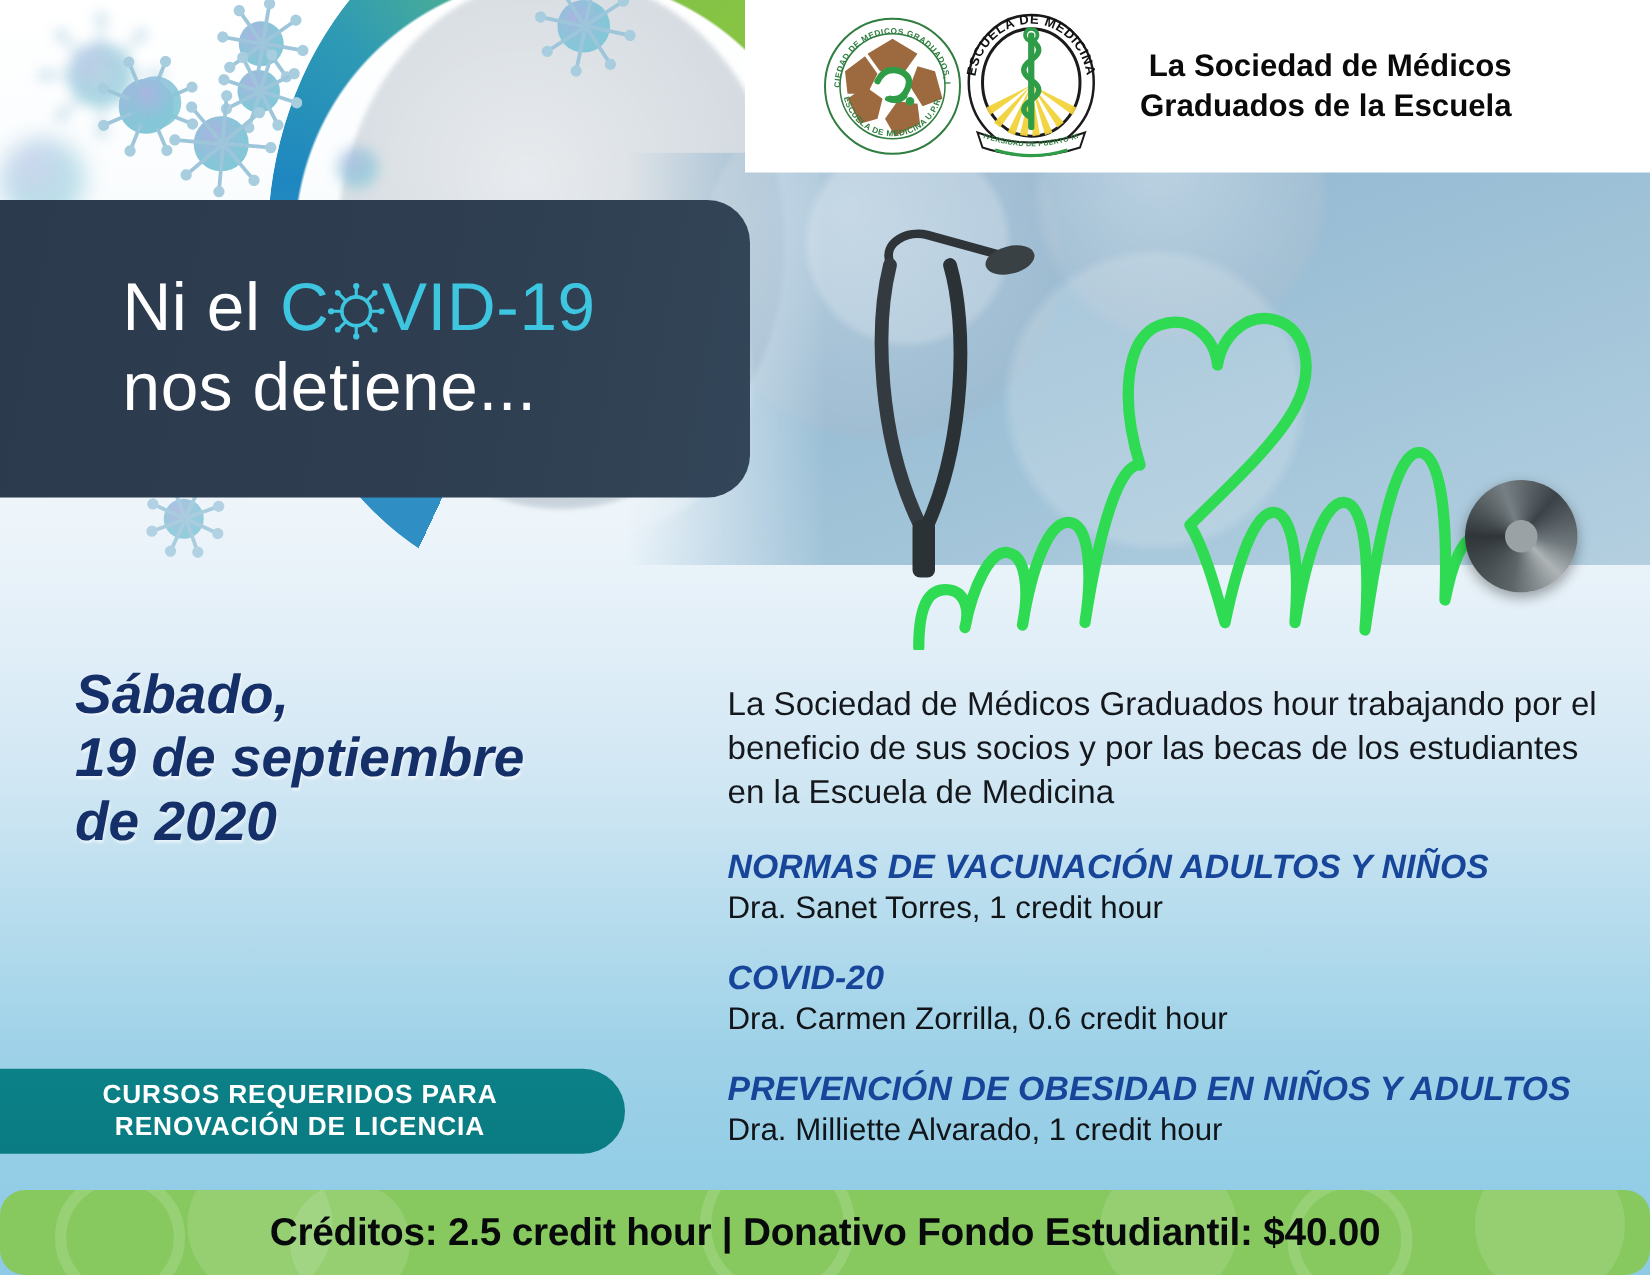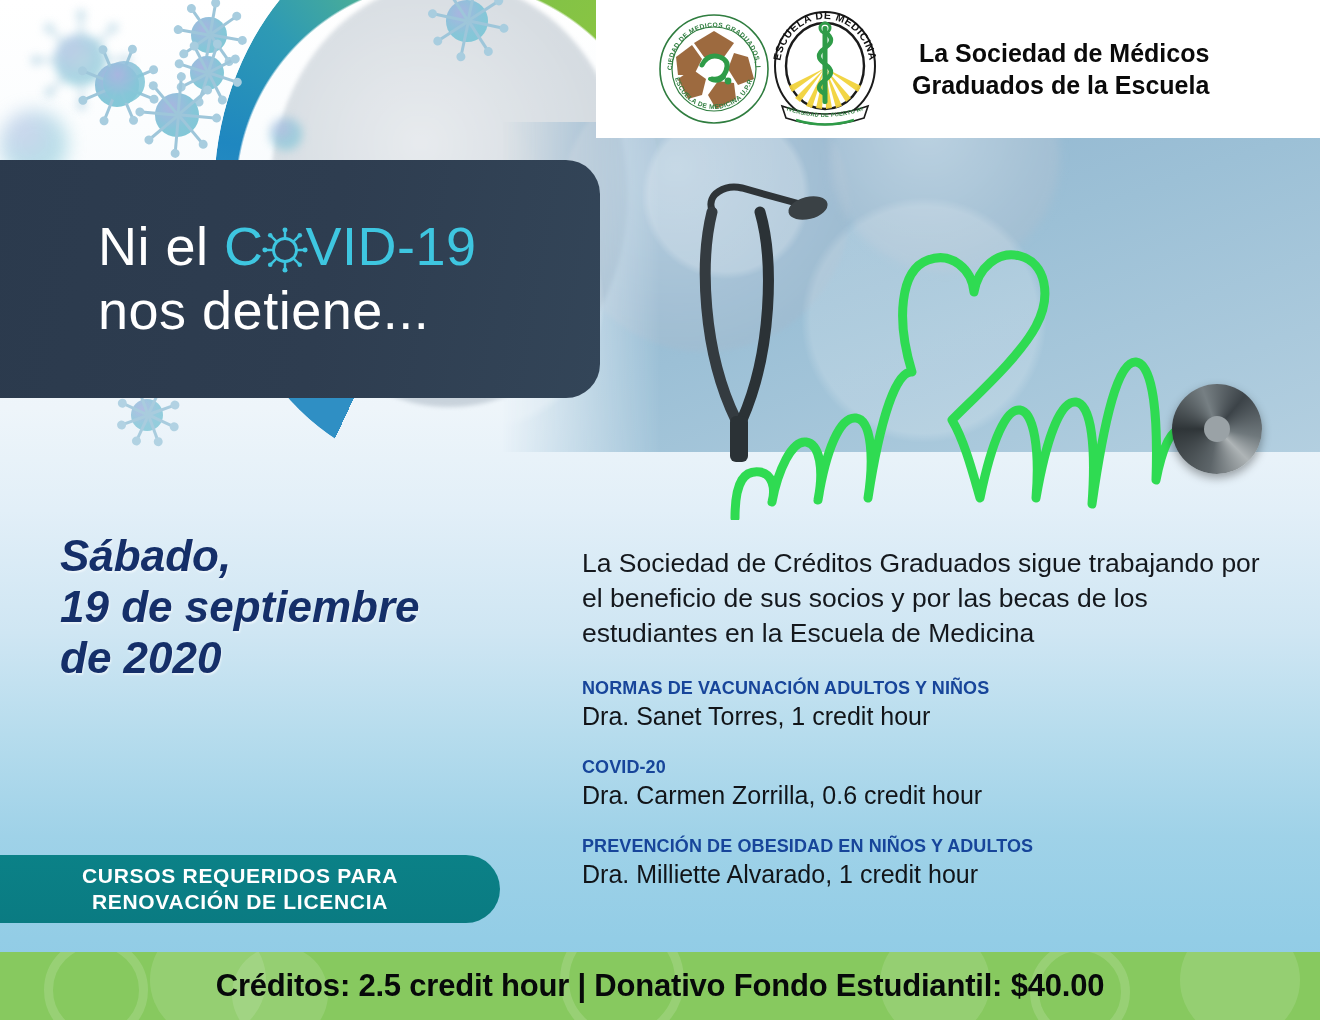--- a/index.html
+++ b/index.html
@@ -182,33 +182,34 @@
     font-size: 25px; font-weight: bold; line-height: 1.30;
   }
 
   
   .right-col { position: absolute; left: 582px; top: 546px; width: 700px; }
   .intro-text {
     color: #14181d; font-size: 26.5px; line-height: 1.33; font-weight: 400;
   }
   .course { margin-top: 26px; }
   .course-title {
-    color: #17459a; font-size: 18px; font-weight: bold; letter-spacing: .1px;
+    color: #17459a; font-size: 27px; font-weight: bold; letter-spacing: .1px; font-style: italic;
   }
   .course-speaker {
     color: #111418; font-size: 25px; font-weight: 500; margin-top: 3px;
   }
 
   
   .footer {
     position: absolute; left: 0; bottom: 0;
     width: 1320px; height: 68px;
     background: #87c95f;
     display: flex; align-items: center; justify-content: center;
     overflow: hidden;
+    border-radius: 20px;
   }
   .footer .ring {
     position: absolute; border-radius: 50%;
     border: 9px solid rgba(255,255,255,.14);
   }
   .footer .disc {
     position: absolute; border-radius: 50%;
     background: rgba(255,255,255,.12);
   }
   .footer-text {
@@ -455,21 +456,21 @@
     <div class="date-line">de 2020</div>
   </div>
 
 
   <div class="teal-banner">
     <div class="teal-line">CURSOS REQUERIDOS PARA</div>
     <div class="teal-line">RENOVACIÓN DE LICENCIA</div>
   </div>
 
   <div class="right-col">
-    <div class="intro-text">La Sociedad de Créditos Graduados sigue trabajando por el beneficio de sus socios y por las becas de los estudiantes en la Escuela de Medicina</div>
+    <div class="intro-text">La Sociedad de Médicos Graduados hour trabajando por el beneficio de sus socios y por las becas de los estudiantes en la Escuela de Medicina</div>
 
     <div class="course">
       <div class="course-title">NORMAS DE VACUNACIÓN ADULTOS Y NIÑOS</div>
       <div class="course-speaker">Dra. Sanet Torres, 1 credit hour</div>
     </div>
     <div class="course">
       <div class="course-title">COVID-20</div>
       <div class="course-speaker">Dra. Carmen Zorrilla, 0.6 credit hour</div>
     </div>
     <div class="course">

